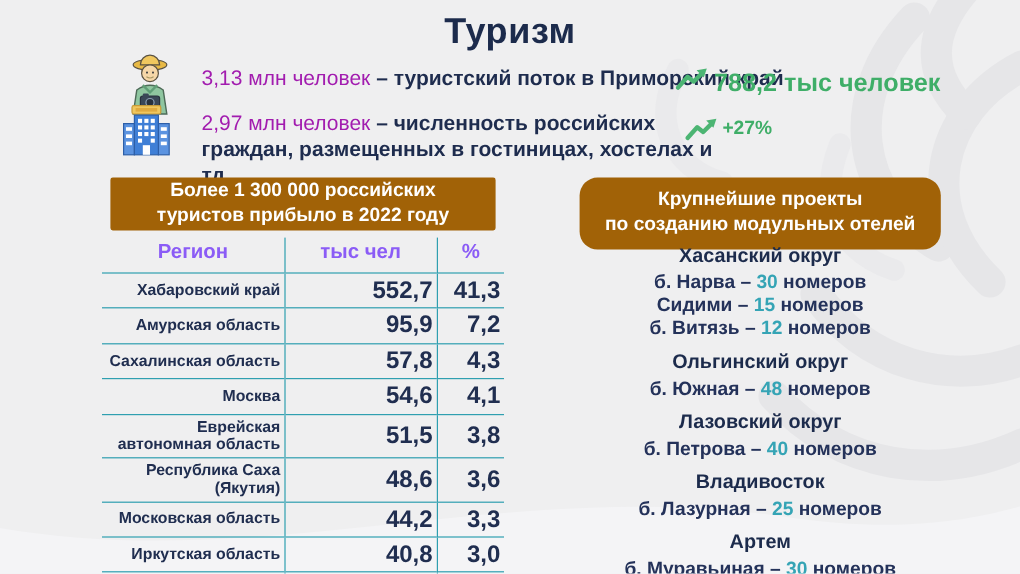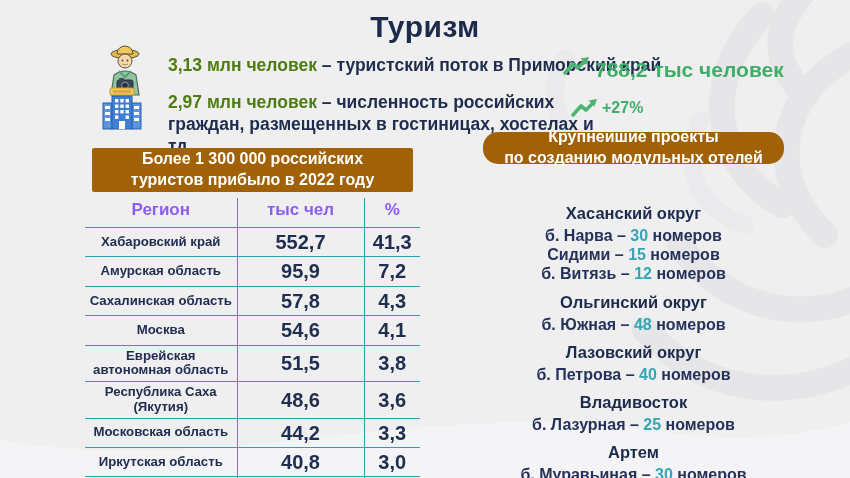--- a/index.html
+++ b/index.html
@@ -14,44 +14,44 @@
   .page-title {
     position:absolute; top:10px; left:0; right:0;
     text-align:center; font-size:30px; font-weight:800;
     color:#1c2b4c; letter-spacing:.5px;
   }
 
   .icon-abs { position:absolute; }
   .stat-text { position:absolute; font-size:17.5px; font-weight:600; color:#1e2c4e; }
   .stat1-text { left:168px; top:55px; white-space:nowrap; }
   .stat2-text { left:168px; top:91px; width:442px; line-height:1.26; }
-  .stat-value { color:#4d7c0f; font-weight:700; }
+  .stat-value { color:#a21caf; font-weight:400; }
   .delta { position:absolute; color:#3fae68; font-weight:800; }
   .delta1 { left:595px; top:58px; font-size:21px; }
   .delta2 { left:602px; top:99px; font-size:16px; }
 
   .panel-head {
     position:absolute; background:#a16207; color:#ffffff;
     display:flex; flex-direction:column; justify-content:center;
     text-align:center; font-weight:700; font-size:16px; line-height:1.3;
     border-radius:2px;
   }
   .left-head  { left:92px;  top:148px; width:321px; height:44px; }
-  .right-head { left:483px; top:132px; width:301px; height:32px;border-radius:15px; }
+  .right-head { left:483px; top:148px; width:301px; height:60px;border-radius:15px; }
 
   table.arrivals {
     position:absolute; left:85px; top:198px; width:335px;
     border-collapse:collapse; table-layout:fixed;
   }
   .arrivals th {
     font-size:17px; font-weight:800; color:#8b5cf6;
     text-align:center; padding:2px 2px 7px;
   }
   .arrivals td {
-    text-align:center; color:#202e50; line-height:1.12;
+    text-align:right; color:#202e50; line-height:1.12;
     padding:3px 3px; border-top:1.5px solid #2f9fb0;
   }
   .arrivals th:nth-child(n+2), .arrivals td:nth-child(n+2) {
     border-left:1.5px solid #2f9fb0;
     margin-left:32px;
   }
   .arrivals td.c1 { font-size:13.2px; font-weight:600; }
   .arrivals td.c2, .arrivals td.c3 { font-size:20px; font-weight:700; }
 
   .projects {

